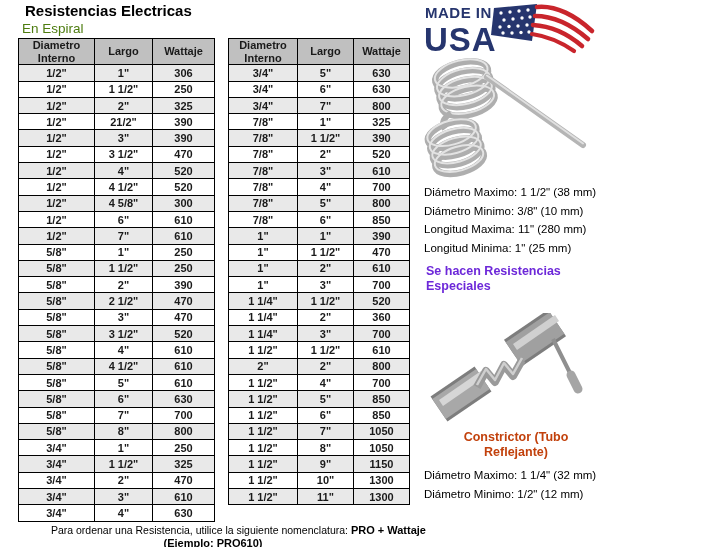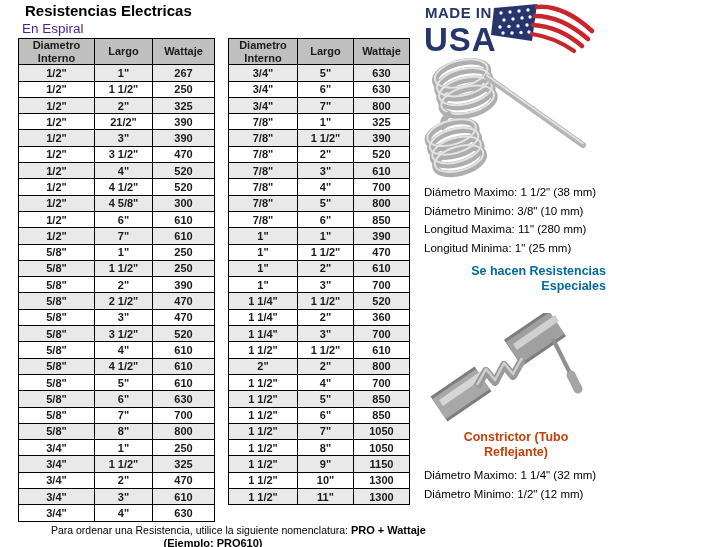--- a/index.html
+++ b/index.html
@@ -1,21 +1,21 @@
 <!DOCTYPE html>
 <html><head>
 <meta charset="utf-8">
 <style>
   html,body{margin:0;padding:0;}
   body{
     width:709px;height:547px;position:relative;overflow:hidden;
     background:#ffffff;font-family:"Liberation Sans",sans-serif;color:#111;
   }
   .page-title{position:absolute;left:25px;top:2px;font-size:15px;font-weight:bold;color:#000000;}
-  .page-subtitle{position:absolute;left:22px;top:21px;font-size:13.5px;color:#4c1d95;}
+  .page-subtitle{position:absolute;left:22px;top:21px;font-size:13.5px;color:#4d7c0f;}
 
   .res-table{position:absolute;border-collapse:collapse;table-layout:fixed;
     font-size:11px;font-weight:bold;color:#1a1a1a;}
   #table1{left:18px;top:38px;width:196px;}
   #table2{left:228px;top:38px;width:181px;}
   .res-table th{
     background:#c0c0c0;border:1px solid #000;height:25px;
     font-size:11px;font-weight:bold;line-height:1.15;white-space:pre-line;padding:0 1px;
   }
   .res-table td{border:1px solid #000;text-align:center;height:15.3px;padding:0;}
@@ -23,22 +23,22 @@
   .res-table tbody tr:nth-child(even) td{background:#ffffff;}
   #table1 col:nth-child(1){width:76px;} #table1 col:nth-child(2){width:58px;} #table1 col:nth-child(3){width:62px;}
   #table2 col:nth-child(1){width:69px;} #table2 col:nth-child(2){width:56px;} #table2 col:nth-child(3){width:56px;}
 
   .logo-box{position:absolute;left:424px;top:3px;width:180px;height:52px;}
   .coil-box{position:absolute;left:423px;top:55px;width:172px;height:128px;}
   .constrictor-box{position:absolute;left:425px;top:313px;width:168px;height:115px;}
 
   .specs{position:absolute;left:424px;top:183px;font-size:11.5px;line-height:18.5px;color:#000;}
   .specs div{white-space:nowrap;}
-  .special-note{position:absolute;left:426px;top:264px;width:180px;text-align:right;
-    font-size:12.5px;font-weight:bold;line-height:15px;color:#0369a1;}
+  .special-note{position:absolute;left:426px;top:264px;width:180px;text-align:left;
+    font-size:12.5px;font-weight:bold;line-height:15px;color:#6d28d9;}
   .constrictor-title{position:absolute;left:426px;top:430px;width:180px;text-align:center;
     font-size:12.5px;font-weight:bold;line-height:15px;color:#c2410c;}
   .specs2{position:absolute;left:424px;top:466px;font-size:11.5px;line-height:19px;color:#000;}
   .specs2 div{white-space:nowrap;}
 
   .footer{position:absolute;left:0px;top:525px;width:426px;text-align:right;
     font-size:10.5px;line-height:11px;color:#000;}
   .footer .bold{font-weight:bold;font-size:11px;}
   .footer-line2{position:absolute;left:0px;top:537px;width:426px;text-align:center;
     font-size:11px;font-weight:bold;color:#000;}
@@ -60,21 +60,21 @@
       <th>Diametro
 Interno</th>
       <th>Largo</th>
       <th>Wattaje</th>
     </tr>
   </thead>
   <tbody>
       <tr>
         <td>1/2"</td>
         <td>1"</td>
-        <td>267</td>
+        <td>306</td>
       </tr>
       <tr>
         <td>1/2"</td>
         <td>1 1/2"</td>
         <td>250</td>
       </tr>
       <tr>
         <td>1/2"</td>
         <td>2"</td>
         <td>325</td>

